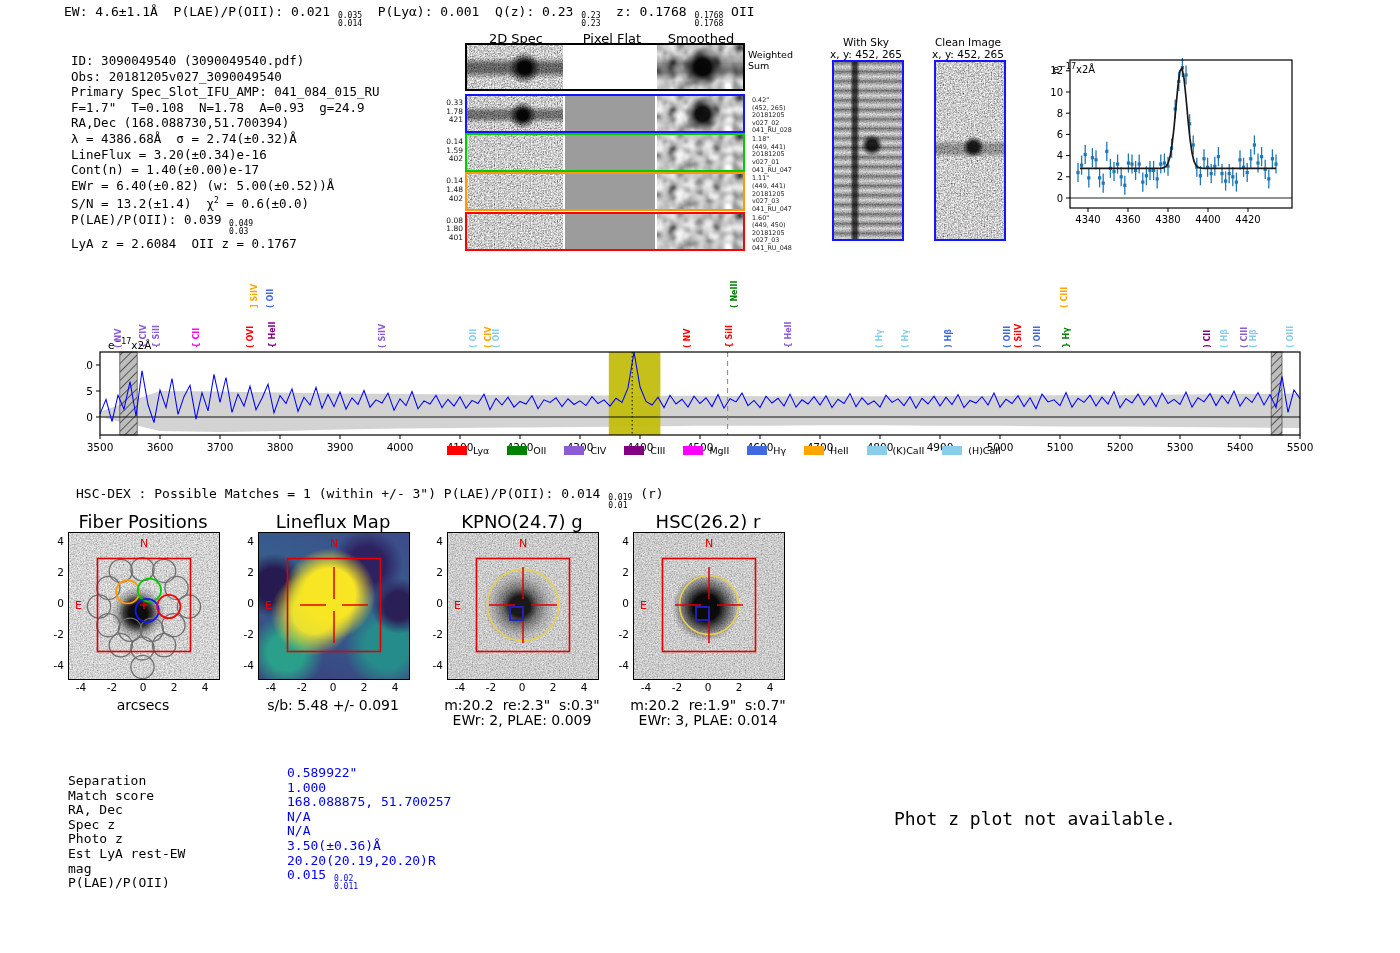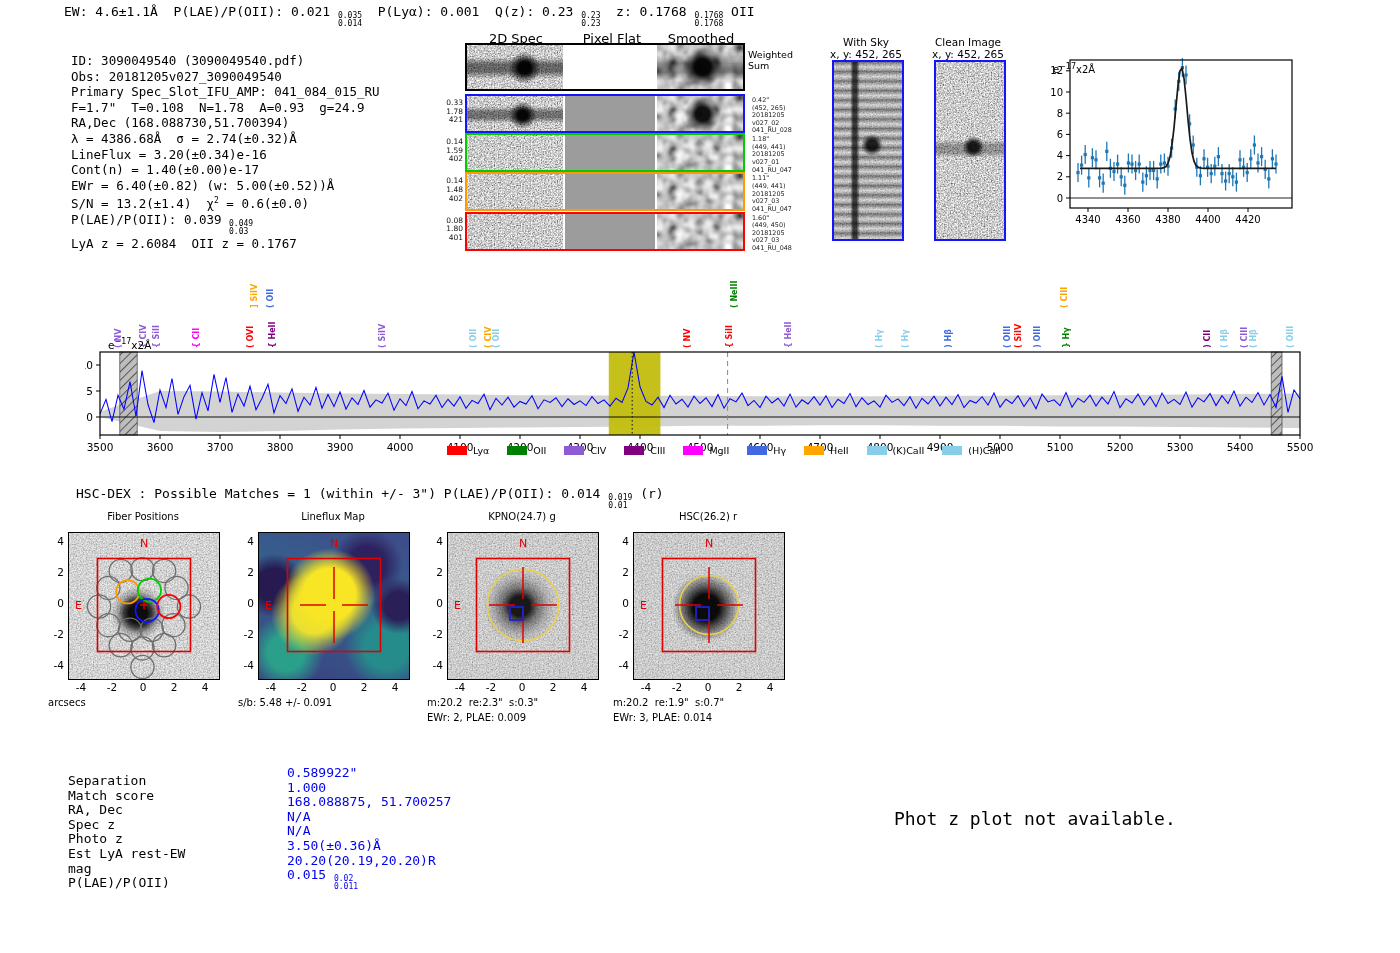--- a/index.html
+++ b/index.html
@@ -16,25 +16,25 @@
   .cutrow{position:absolute;box-sizing:border-box;}
   .seg{position:absolute;top:0;bottom:0;overflow:hidden;}
   .tex{position:absolute;inset:0;}
   .texsvg{width:100%;height:100%;display:block;}
   .lbl-l{position:absolute;font-size:7.5px;line-height:8.6px;text-align:right;width:22px;color:#111;}
   .lbl-r{position:absolute;font-size:6.4px;line-height:7.6px;color:#222;white-space:pre;}
   .skytitle{font-size:10.5px;text-align:center;line-height:12px;}
   .legend{display:flex;align-items:center;gap:18px;font-size:9.5px;}
   .legend .it{display:flex;align-items:center;gap:6px;white-space:nowrap;}
   .legend .sw{width:20px;height:9px;display:inline-block;}
-  .mpanel .ptitle{position:absolute;width:150px;text-align:center;font-size:10px;top:-21px;left:0;}
+  .mpanel .ptitle{position:absolute;width:150px;text-align:center;font-size:18px;top:-21px;left:0;}
   .pimg{position:absolute;left:0;top:0;width:150px;height:146px;border:1px solid #000;overflow:hidden;}
   .blob{position:absolute;inset:0;}
   .tick{position:absolute;font-size:10.5px;color:#000;}
-  .cap{position:absolute;width:190px;font-size:10px;white-space:pre;}
+  .cap{position:absolute;width:190px;text-align:center;font-size:14px;white-space:pre;}
   .mt-label{font-size:13px;line-height:14.6px;white-space:pre;}
   .mt-value{font-size:13px;line-height:14.6px;white-space:pre;}
   .striped{background:repeating-linear-gradient(180deg,#3a3a3a 0px,#9a9a9a 3px,#d8d8d8 5px,#8a8a8a 8px,#3a3a3a 9.5px);}
   .viridis{background:
     radial-gradient(circle at 47% 42%, #f8e524 0 26px, rgba(248,229,36,0) 46px),
     radial-gradient(circle at 36% 55%, #e8e032 0 20px, rgba(232,224,50,0) 42px),
     radial-gradient(circle at 72% 22%, #2d2160 0 18px, rgba(45,33,96,0) 36px),
     radial-gradient(circle at 10% 36%, #261a50 0 17px, rgba(38,26,80,0) 32px),
     radial-gradient(circle at 93% 50%, #2b1f58 0 14px, rgba(43,31,88,0) 28px),
     radial-gradient(circle at 85% 78%, #268b8b 0 22px, rgba(38,139,139,0) 42px),

